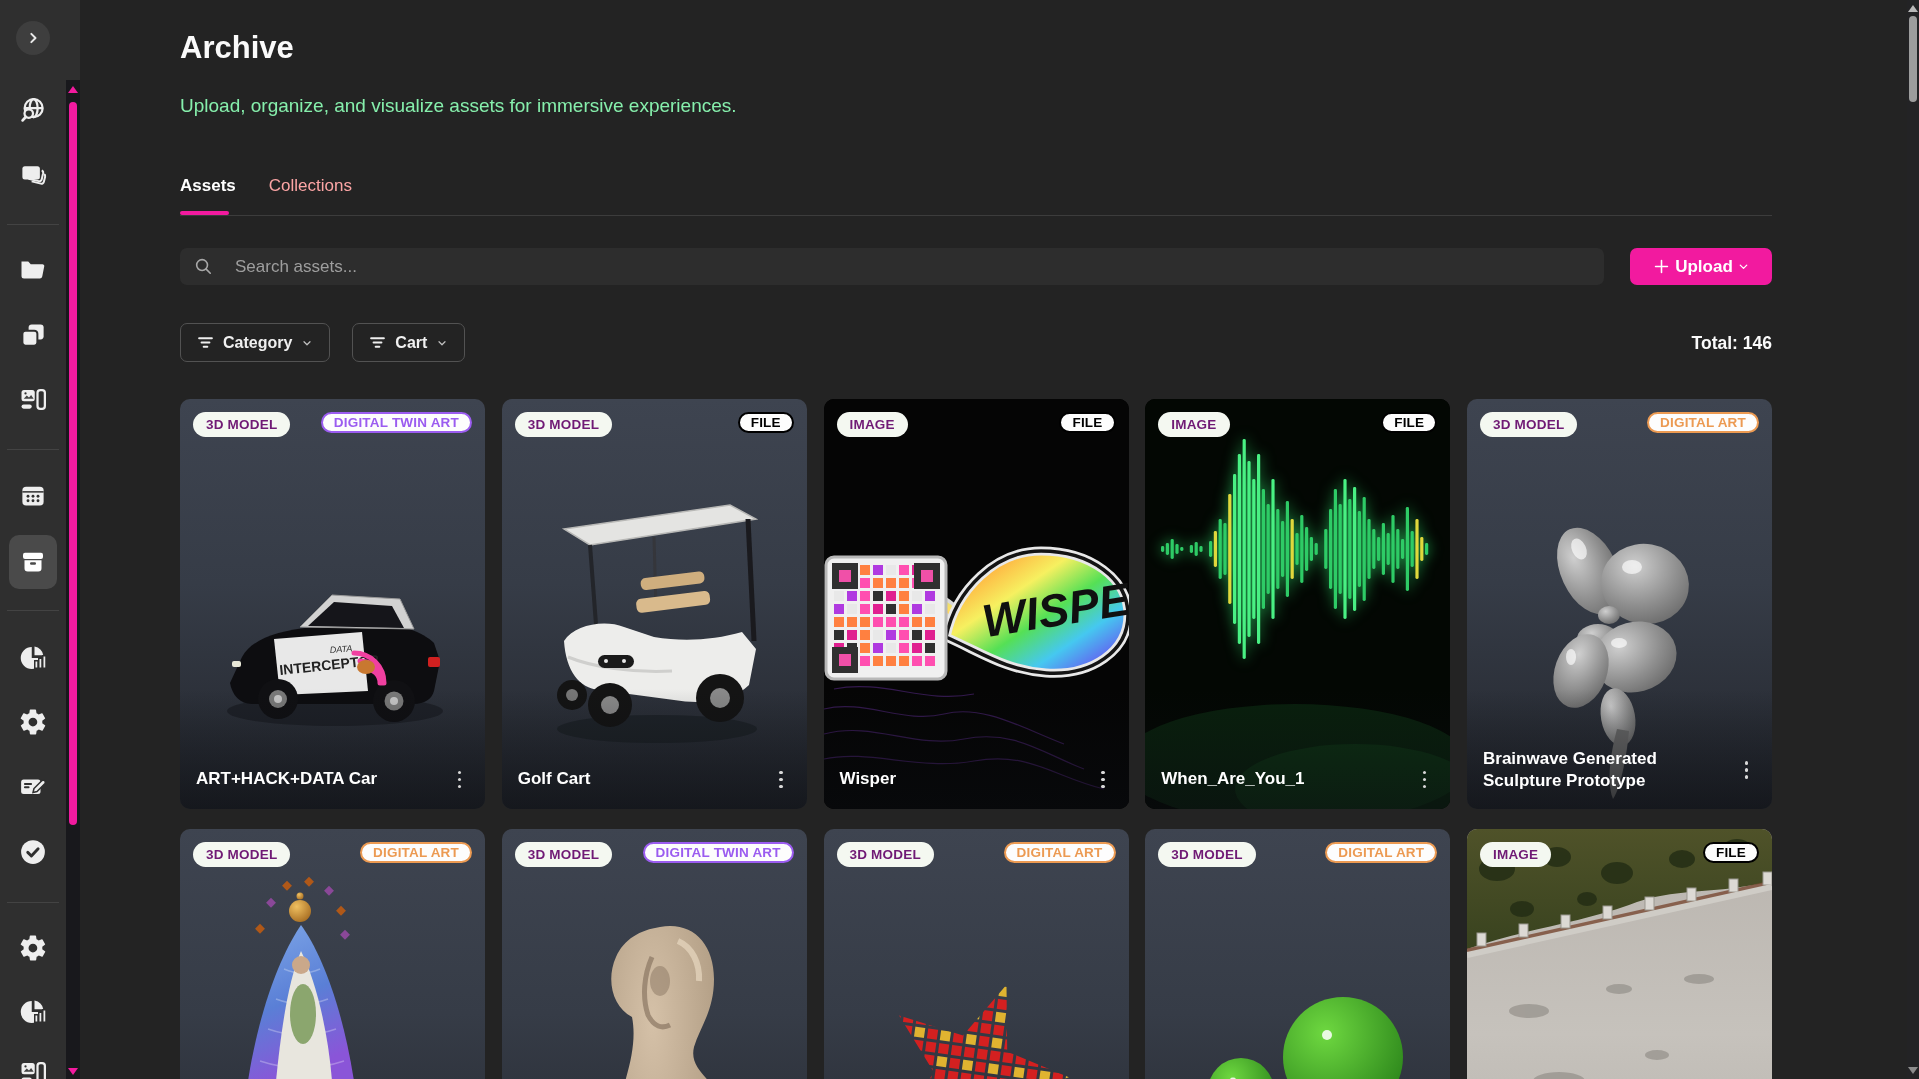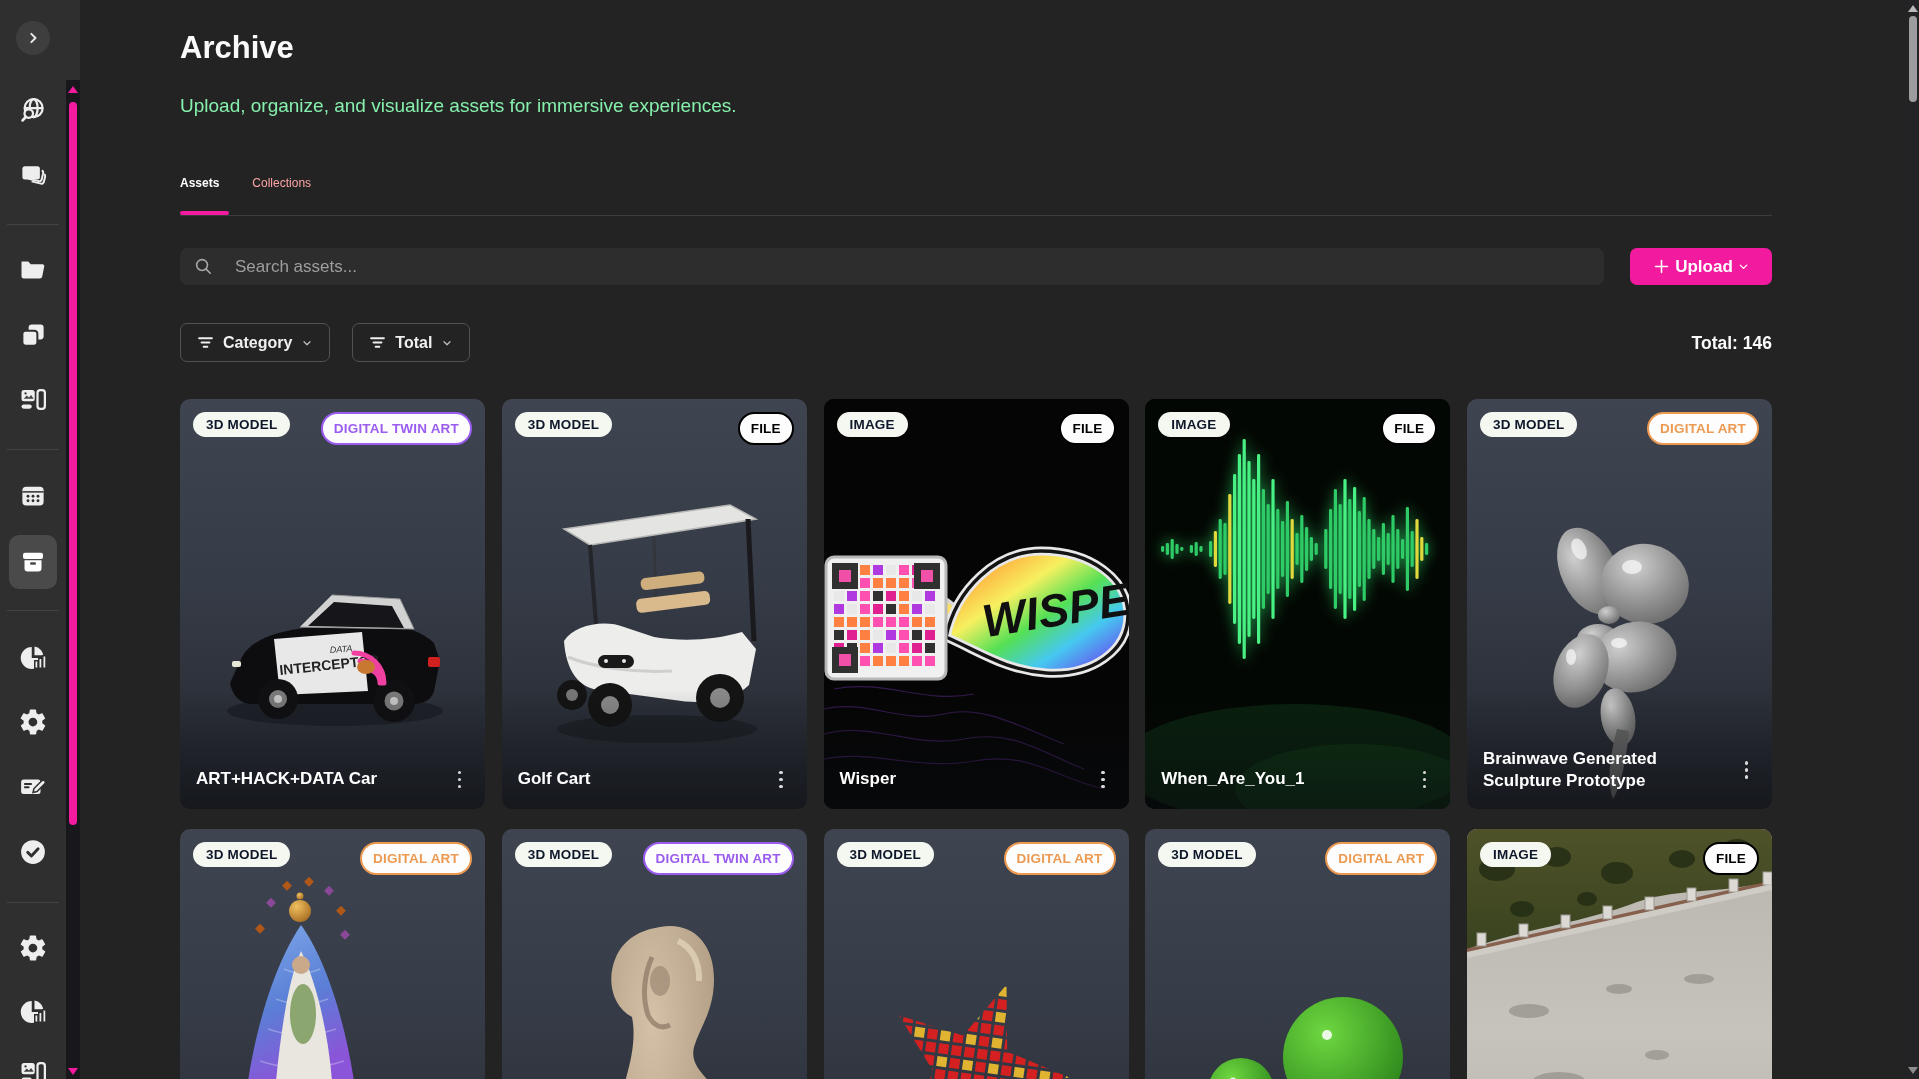--- a/index.html
+++ b/index.html
@@ -25,21 +25,21 @@
   
   .vscroll { position:absolute; right:0; top:0; width:12px; height:1079px; background:#232325; }
   .vscroll .thumb { position:absolute; left:2px; top:16px; width:8px; height:86px; background:#9d9d9d; border-radius:5px; }
   .tri { position:absolute; left:1px; width:0; height:0; border-left:5px solid transparent; border-right:5px solid transparent; }
   .tri.up { top:5px; border-bottom:7px solid #b9b9b9; }
   .tri.down { bottom:5px; border-top:7px solid #8d8d8d; }
   
   .page-title { position:absolute; left:180px; top:30px; font-size:31px; font-weight:700; color:#fafafa; }
   .page-subtitle { position:absolute; left:180px; top:95px; font-size:19px; color:#86efac; }
   .tabs { position:absolute; left:180px; top:176px; display:flex; gap:33px; }
-  .tab { font-size:12px; cursor:pointer; padding-bottom:16px; }
+  .tab { font-size:17px; cursor:pointer; padding-bottom:16px; }
   .tab.active { font-weight:700; color:#ffffff; }
   .tab.inactive { color:#fca5a5; }
   .tab-underline { position:absolute; left:180px; top:211px; width:49px; height:4px; background:#F21A9F; border-radius:2px; }
   .tabs-divider { position:absolute; left:180px; top:215px; width:1592px; height:1px; background:#3c3c3c; }
   
   .searchbar { position:absolute; left:180px; top:248px; width:1424px; height:37px; background:#2d2d2d; border-radius:7px; display:flex; align-items:center; padding:0 14px; gap:22px; }
   .searchbar input { flex:1; background:transparent; border:none; outline:none; color:#e8e8e8; font-size:17px; font-family:"Liberation Sans", sans-serif; }
   .searchbar input::placeholder { color:#9e9e9e; }
   .upload-btn { position:absolute; left:1630px; top:248px; width:142px; height:37px; background:#F21A9F; border-radius:7px; display:flex; align-items:center; justify-content:center; gap:4px; color:#fff; font-size:17px; font-weight:700; cursor:pointer; }
   .filter-row { position:absolute; left:180px; top:323px; display:flex; gap:22px;text-align:right; }
@@ -47,22 +47,22 @@
   .chev { display:inline-block; }
   .total-label { position:absolute; left:1472px; top:333px; width:300px; text-align:right; font-size:17.5px; font-weight:700; color:#fafafa; }
   
   .grid { position:absolute; left:180px; top:399px; width:1592px; display:grid; grid-template-columns:repeat(5,305px); gap:20px 16.75px; }
   .card { position:relative; width:305px; height:410px; border-radius:10px; overflow:hidden; background:linear-gradient(180deg,#3e4450 0%,#363c47 45%,#23262d 100%); cursor:pointer; }
   .card.photo { background:#000; }
   .thumb { position:absolute; inset:0; }
   .thumb svg { display:block; }
   .badges { position:absolute; top:13px; left:13px; right:13px; display:flex; justify-content:space-between; align-items:flex-start; pointer-events:none; }
   .badge { border-radius:999px; padding:5px 13px; font-size:13.5px; font-weight:700; letter-spacing:.2px; white-space:nowrap; }
-  .badge.type { background:#f4f8f1; color:#0f172a; }
-  .badge.tag { background:#fdfdfd; border:2px solid; padding:7px 11px; }
+  .badge.type { background:#f4f8f1; color:#701a75; }
+  .badge.tag { background:#fdfdfd; border:2px solid; padding:1px 11px; }
   .tag-purple { color:#9B5CF0; border-color:#A877F2; }
   .tag-blue { color:#000000; border-color:#3B8CE0; }
   .tag-orange { color:#EC9A52; border-color:#EFA865; }
   .card-shade { position:absolute; left:0; right:0; bottom:0; height:120px; background:linear-gradient(180deg,rgba(10,12,16,0) 0%,rgba(10,12,16,.55) 100%); }
   .card-footer { position:absolute; left:0; right:0; bottom:0; padding:15px 16px 17px 16px; display:flex; justify-content:space-between; align-items:center; }
   .card-title { font-size:17px; font-weight:700; color:#fff; line-height:1.3; max-width:250px; }
   .dots { display:flex; flex-direction:column; gap:3.5px; padding:4px 8px; cursor:pointer; }
   .dots i { width:3.5px; height:3.5px; border-radius:50%; background:#d8d8d8; }
 </style>
 </head>
@@ -251,21 +251,21 @@
       </svg>
     <span>Category</span>
     <svg class="chev" width="12" height="12" viewBox="0 0 24 24">
         <path d="M6 9.5l6 6 6-6" fill="none" stroke="#c2c2c2" stroke-width="2.4" stroke-linecap="round" stroke-linejoin="round"></path>
       </svg>
   </div>
   <div class="filter-btn">
     <svg width="17" height="17" viewBox="0 0 16 16">
         <path d="M2 4h12M4.3 8h7.4M6.3 12h3.4" stroke="#eee" stroke-width="1.9" stroke-linecap="round"></path>
       </svg>
-    <span>Total</span>
+    <span>Cart</span>
     <svg class="chev" width="12" height="12" viewBox="0 0 24 24">
         <path d="M6 9.5l6 6 6-6" fill="none" stroke="#c2c2c2" stroke-width="2.4" stroke-linecap="round" stroke-linejoin="round"></path>
       </svg>
   </div>
 </div>
 
 <div class="total-label">Total: 146</div>
 
 <div class="grid">
 

